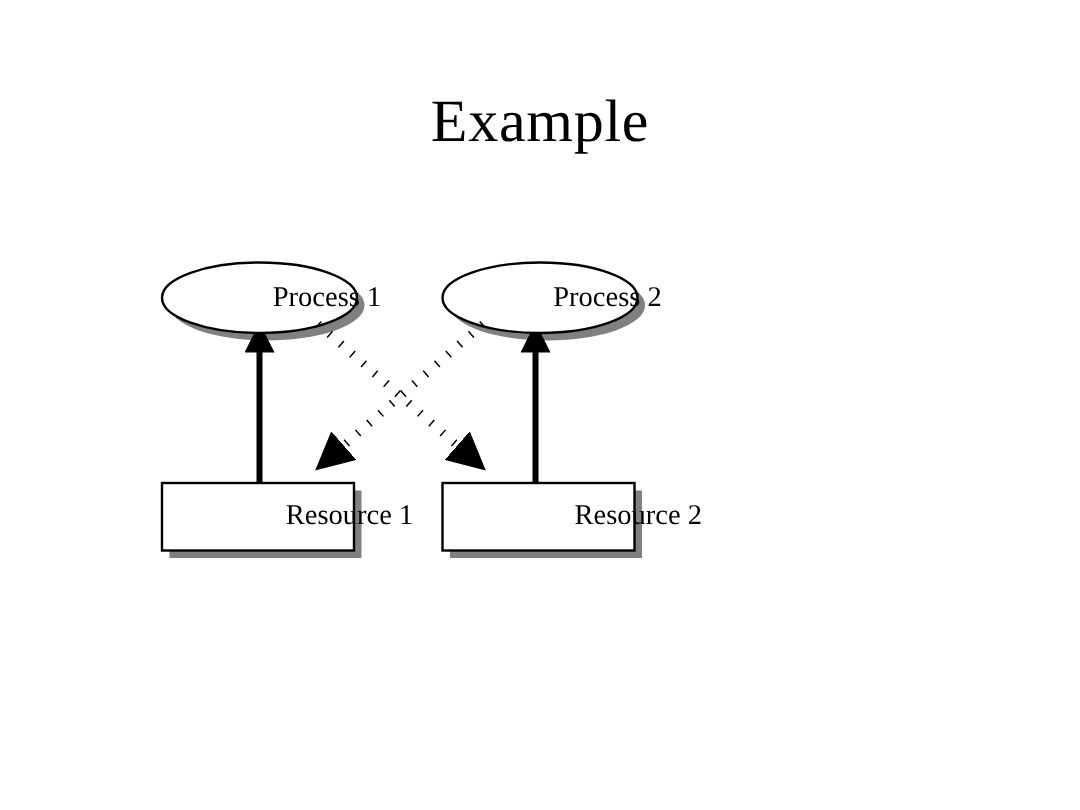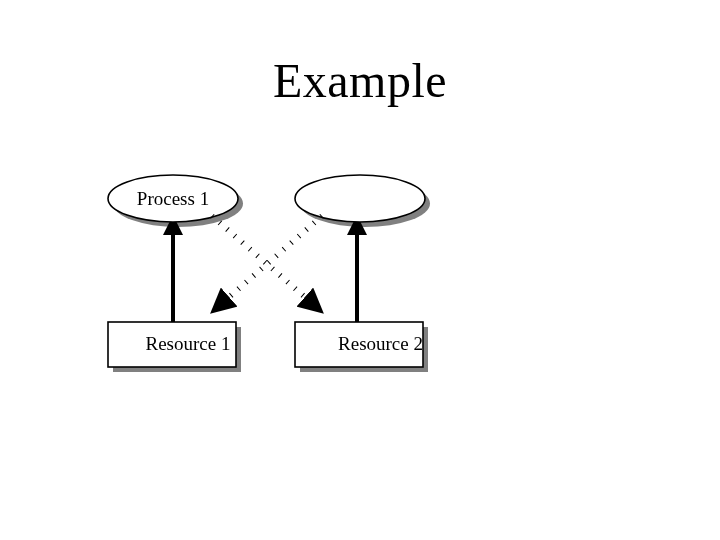--- a/index.html
+++ b/index.html
@@ -20,41 +20,42 @@
     height: 540px;
     background: #ffffff;
   }
   #slide-title {
     position: absolute;
     left: 0;
     top: 57px;
     width: 720px;
     text-align: center;
     font-family: "Liberation Serif", "DejaVu Serif", serif;
-    font-size: 48px;
+    font-size: 40px;
     line-height: 48px;
     font-weight: normal;
     color: #000000;
     letter-spacing: 0.5px;
   }
   #diagram {
     position: absolute;
     left: 0;
     top: 0;
     width: 720px;
     height: 540px;
   }
   .node-label {
     position: absolute;
     font-family: "Liberation Serif", "DejaVu Serif", serif;
     font-size: 19px;
     color: #000000;
     text-align: center;
     white-space: nowrap;
     pointer-events: none;
+    margin-left: 45px;
   }
   #label-process-1 { left: 108px; top: 188px; width: 130px; }
   #label-process-2 { left: 295px; top: 188px; width: 130px; }
   #label-resource-1 { left: 108px; top: 333px; width: 128px; padding-left: 16px; }
   #label-resource-2 { left: 295px; top: 333px; width: 128px; text-align: right; }
 </style>
 </head>
 <body>
 
 <div id="slide">
@@ -91,16 +92,17 @@
       <rect x="295" y="322" width="128" height="45" fill="#ffffff" stroke="#000000" stroke-width="1.6"></rect>
     </g>
 
     <g>
       <line x1="212" y1="216" x2="322" y2="312" stroke="#000000" stroke-width="5.5" stroke-linecap="butt" stroke-dasharray="1 9" marker-end="url(#arrow-dotted)"></line>
       <line x1="322" y1="216" x2="212" y2="312" stroke="#000000" stroke-width="5.5" stroke-linecap="butt" stroke-dasharray="1 9" marker-end="url(#arrow-dotted)"></line>
     </g>
   </svg>
 
   <div class="node-label" id="label-process-1">Process 1</div>
+  <div class="node-label" id="label-process-2">Process 2</div>
   <div class="node-label" id="label-resource-1">Resource 1</div>
   <div class="node-label" id="label-resource-2">Resource 2</div>
 
 </div>
 
 </body></html>

